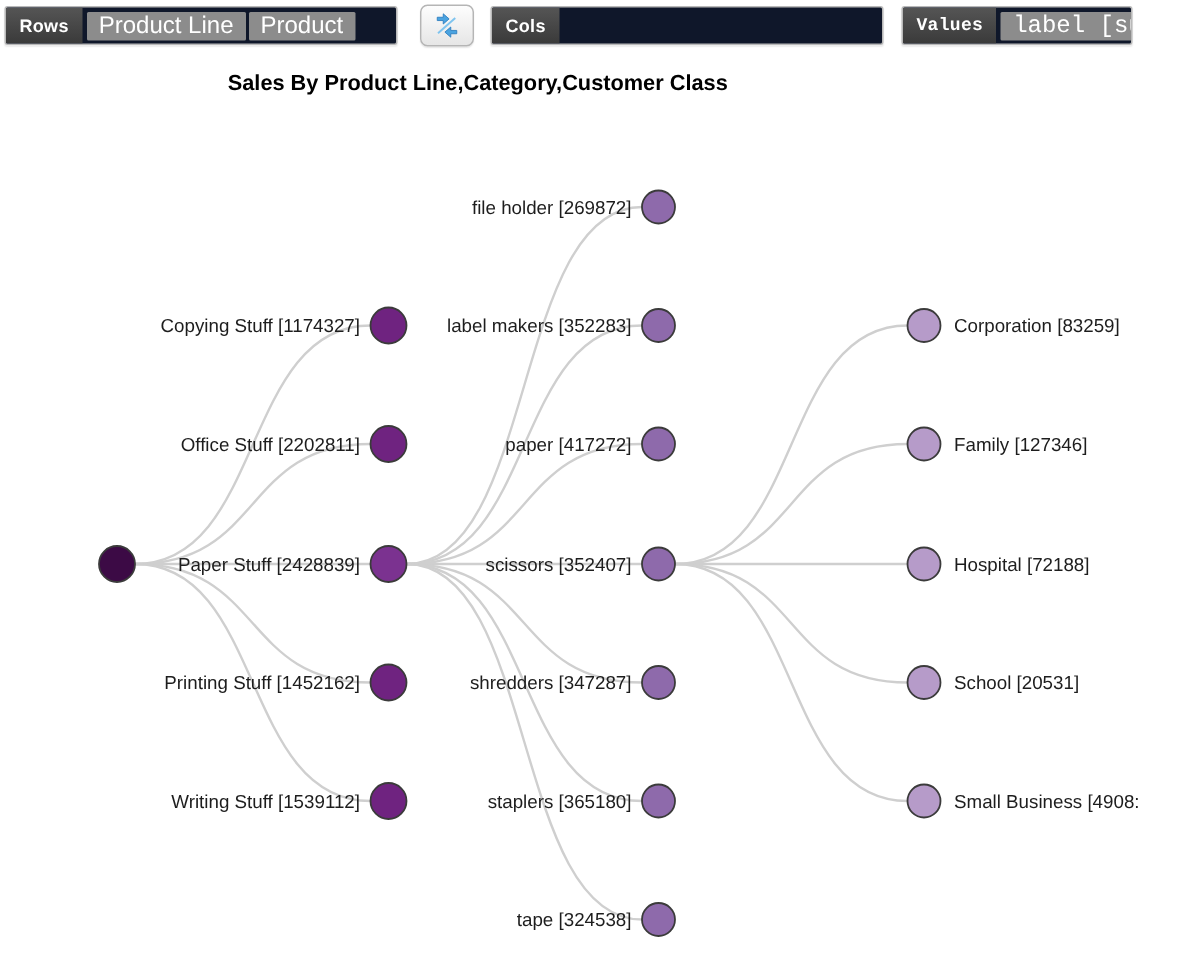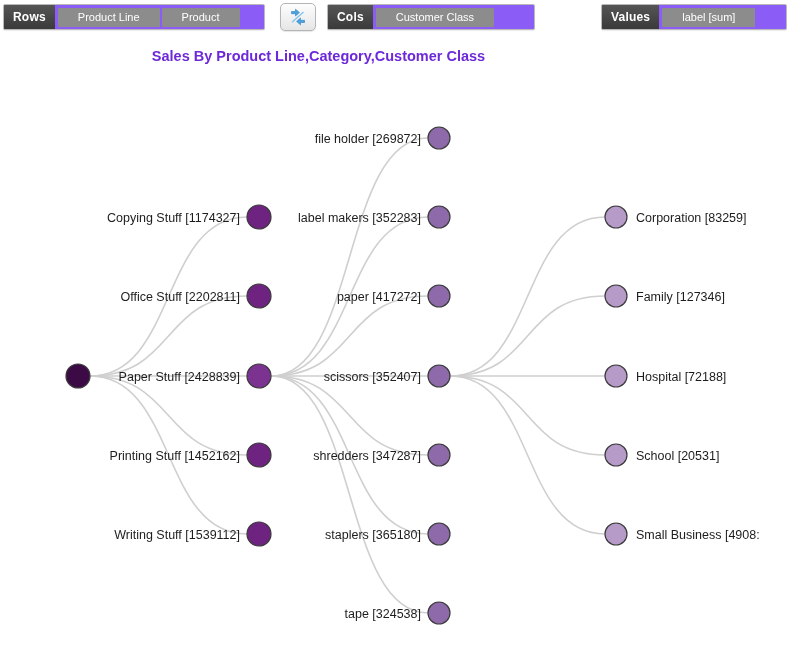--- a/index.html
+++ b/index.html
@@ -21,21 +21,21 @@
     left: 0; top: 0;
     width: 790px;
     height: 36px;
   }
   .shelf {
     position: absolute;
     top: 4px;
     height: 26px;
     border: 1px solid #b9b9b9;
     border-radius: 2px;
-    background: #8b5cf6;
+    background: #0f172a;
     box-sizing: border-box;
     display: flex;
     align-items: stretch;
     overflow: hidden;
     box-shadow: 0 1px 1px rgba(0,0,0,0.08);
   }
   .shelf-label {
     background: linear-gradient(#555555, #3a3a3a);
     color: #ffffff;
     font-size: 12px;
@@ -50,51 +50,51 @@
     display: flex;
     align-items: center;
     padding: 2px 3px;
     gap: 2px;
     flex: 1;
     min-width: 0;
   }
   .pill {
     background: #8c8c8c;
     color: #ffffff;
-    font-size: 11px;
+    font-size: 16px;
     line-height: 17px;
-    padding: 1px 20px;
+    padding: 1px 8px;
     white-space: nowrap;
     border-radius: 1px;
   }
 
   #shelf-rows   { left: 3px;   width: 262px; }
-  #shelf-cols   { left: 327px; width: 208px; }
-  #shelf-values { left: 601px; width: 186px; }
+  #shelf-cols   { left: 327px; width: 262px; gap: 44px; }
+  #shelf-values { left: 601px; width: 154px; font-family: Liberation Mono, monospace; }
 
   #swap-button {
     position: absolute;
     left: 280px; top: 3px;
     width: 36px; height: 28px;
     border: 1px solid #b5b5b5;
     border-radius: 5px;
     background: linear-gradient(#fdfdfd, #e6e6e6);
     box-sizing: border-box;
     cursor: pointer;
     box-shadow: 0 1px 1px rgba(0,0,0,0.1);
   }
   #swap-button svg { display:block; margin: 2px auto 0; }
 
   
   #chart-title {
     position: absolute;
     left: 0; top: 48px;
     width: 637px;
     text-align: center;
-    color: #6d28d9;
+    color: #000000;
     font-size: 14.5px;
     font-weight: bold;
     font-family: "Liberation Sans", sans-serif;
   }
 
   
   #graph {
     position: absolute;
     left: 0; top: 72px;
     width: 790px;
@@ -134,23 +134,20 @@
         </g>
         <g fill="none" stroke="#7fc4ef" stroke-width="1.3">
           <path d="M5 16.2 L16.5 6.0"></path>
         </g>
       </svg>
     </span>
   </div>
 
   <div class="shelf" id="shelf-cols">
     <div class="shelf-label">Cols</div>
-    <div class="shelf-fields">
-      <span class="pill">Customer Class</span>
-    </div>
   </div>
 
   <div class="shelf" id="shelf-values">
     <div class="shelf-label">Values</div>
     <div class="shelf-fields">
       <span class="pill">label [sum]</span>
     </div>
   </div>
 
 </div>

